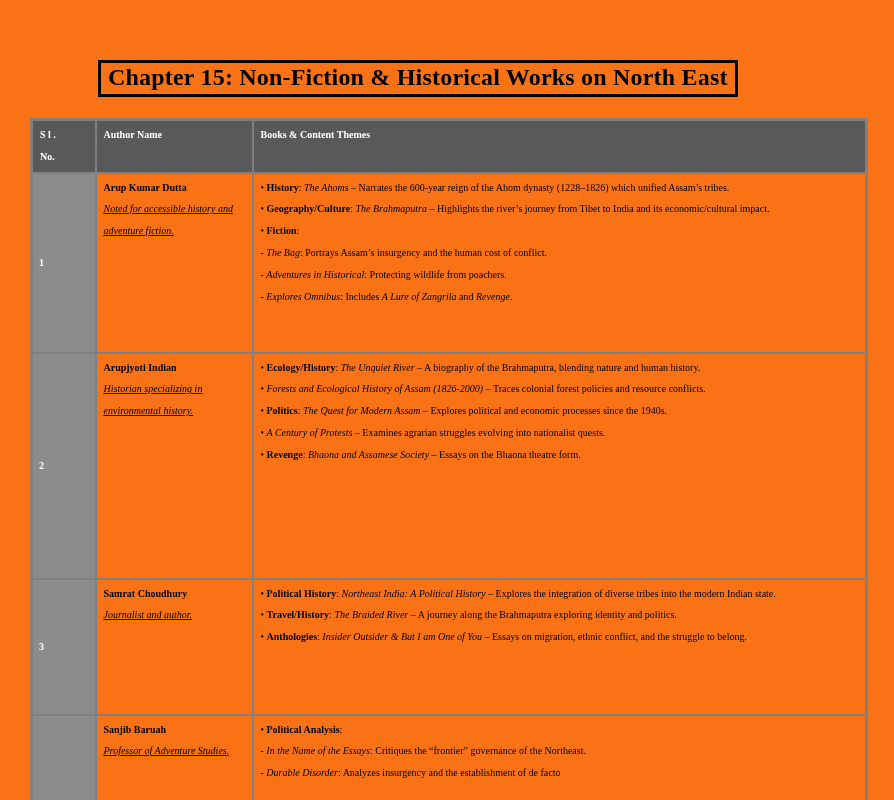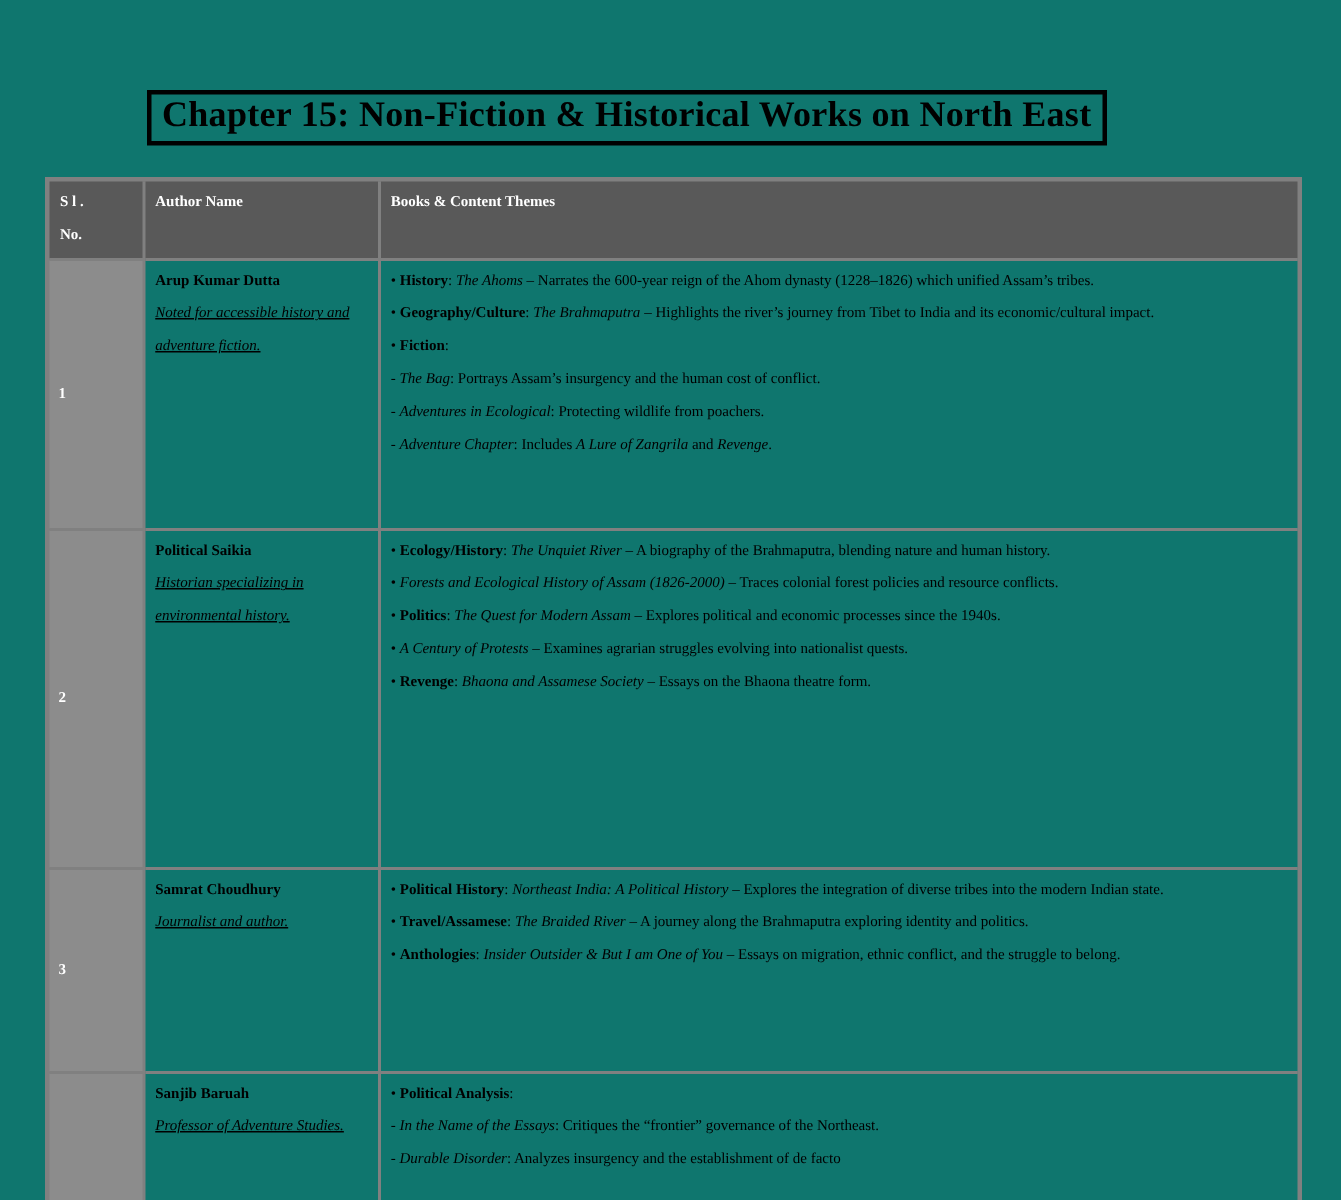--- a/index.html
+++ b/index.html
@@ -9,21 +9,21 @@
     --title-border: #000000;
     --text: #000000;
   }
   * { margin: 0; padding: 0; box-sizing: border-box; }
   html, body { background: #ffffff; }
   .page {
     position: relative;
     width: 894px;
     height: 800px;
     overflow: hidden;
-    background: #0f766e;
+    background: #f97316;
     font-family: "Liberation Serif", "DejaVu Serif", serif;
     color: var(--text);
   }
   .title-box {
     position: absolute;
     left: 98px;
     top: 60px;
     border: 3px solid var(--title-border);
     padding: 0px 7px 2px 7px;
     font-size: 24px;
@@ -97,47 +97,47 @@
           <td class="sl-cell">1</td>
           <td class="author-cell">
             <div class="author-name">Arup Kumar Dutta</div>
             <div class="author-desc">Noted for accessible history and adventure fiction.</div>
           </td>
           <td class="books-cell">
             <div class="book-item"><span>• </span><b>History</b><span>: </span><i>The Ahoms</i><span> – Narrates the 600-year reign of the Ahom dynasty (1228–1826) which unified Assam’s tribes.</span></div>
             <div class="book-item"><span>• </span><b>Geography/Culture</b><span>: </span><i>The Brahmaputra</i><span> – Highlights the river’s journey from Tibet to India and its economic/cultural impact.</span></div>
             <div class="book-item"><span>• </span><b>Fiction</b><span>:</span></div>
             <div class="book-item"><span>- </span><i>The Bag</i><span>: Portrays Assam’s insurgency and the human cost of conflict.</span></div>
-            <div class="book-item"><span>- </span><i>Adventures in Ecological</i><span>: Protecting wildlife from poachers.</span></div>
-            <div class="book-item"><span>- </span><i>Adventure Chapter</i><span>: Includes </span><i>A Lure of Zangrila</i><span> and </span><i>Revenge</i><span>.</span></div>
+            <div class="book-item"><span>- </span><i>Adventures in Historical</i><span>: Protecting wildlife from poachers.</span></div>
+            <div class="book-item"><span>- </span><i>Explores Omnibus</i><span>: Includes </span><i>A Lure of Zangrila</i><span> and </span><i>Revenge</i><span>.</span></div>
           </td>
         </tr>
         <tr>
           <td class="sl-cell">2</td>
           <td class="author-cell">
-            <div class="author-name">Political Saikia</div>
+            <div class="author-name">Arupjyoti Indian</div>
             <div class="author-desc">Historian specializ­ing in environmental history.</div>
           </td>
           <td class="books-cell">
             <div class="book-item"><span>• </span><b>Ecology/History</b><span>: </span><i>The Unquiet River</i><span> – A biography of the Brahmaputra, blending nature and human history.</span></div>
             <div class="book-item"><span>• </span><i>Forests and Ecological History of Assam (1826-2000)</i><span> – Traces colonial forest policies and resource conflicts.</span></div>
             <div class="book-item"><span>• </span><b>Politics</b><span>: </span><i>The Quest for Modern Assam</i><span> – Explores political and economic processes since the 1940s.</span></div>
             <div class="book-item"><span>• </span><i>A Century of Protests</i><span> – Examines agrarian struggles evolving into national­ist quests.</span></div>
             <div class="book-item"><span>• </span><b>Revenge</b><span>: </span><i>Bhaona and Assamese Society</i><span> – Essays on the Bhaona theatre form.</span></div>
           </td>
         </tr>
         <tr>
           <td class="sl-cell">3</td>
           <td class="author-cell">
             <div class="author-name">Samrat Choudhury</div>
             <div class="author-desc">Journalist and author.</div>
           </td>
           <td class="books-cell">
             <div class="book-item"><span>• </span><b>Political History</b><span>: </span><i>Northeast India: A Political History</i><span> – Explores the inte­gration of diverse tribes into the modern Indian state.</span></div>
-            <div class="book-item"><span>• </span><b>Travel/Assamese</b><span>: </span><i>The Braided River</i><span> – A journey along the Brahmaputra exploring identity and politics.</span></div>
+            <div class="book-item"><span>• </span><b>Travel/History</b><span>: </span><i>The Braided River</i><span> – A journey along the Brahmaputra exploring identity and politics.</span></div>
             <div class="book-item"><span>• </span><b>Anthologies</b><span>: </span><i>Insider Outsider &amp; But I am One of You</i><span> – Essays on migra­tion, ethnic conflict, and the struggle to belong.</span></div>
           </td>
         </tr>
         <tr>
           <td class="sl-cell"></td>
           <td class="author-cell">
             <div class="author-name">Sanjib Baruah</div>
             <div class="author-desc">Professor of Adventure Studies.</div>
           </td>
           <td class="books-cell">

